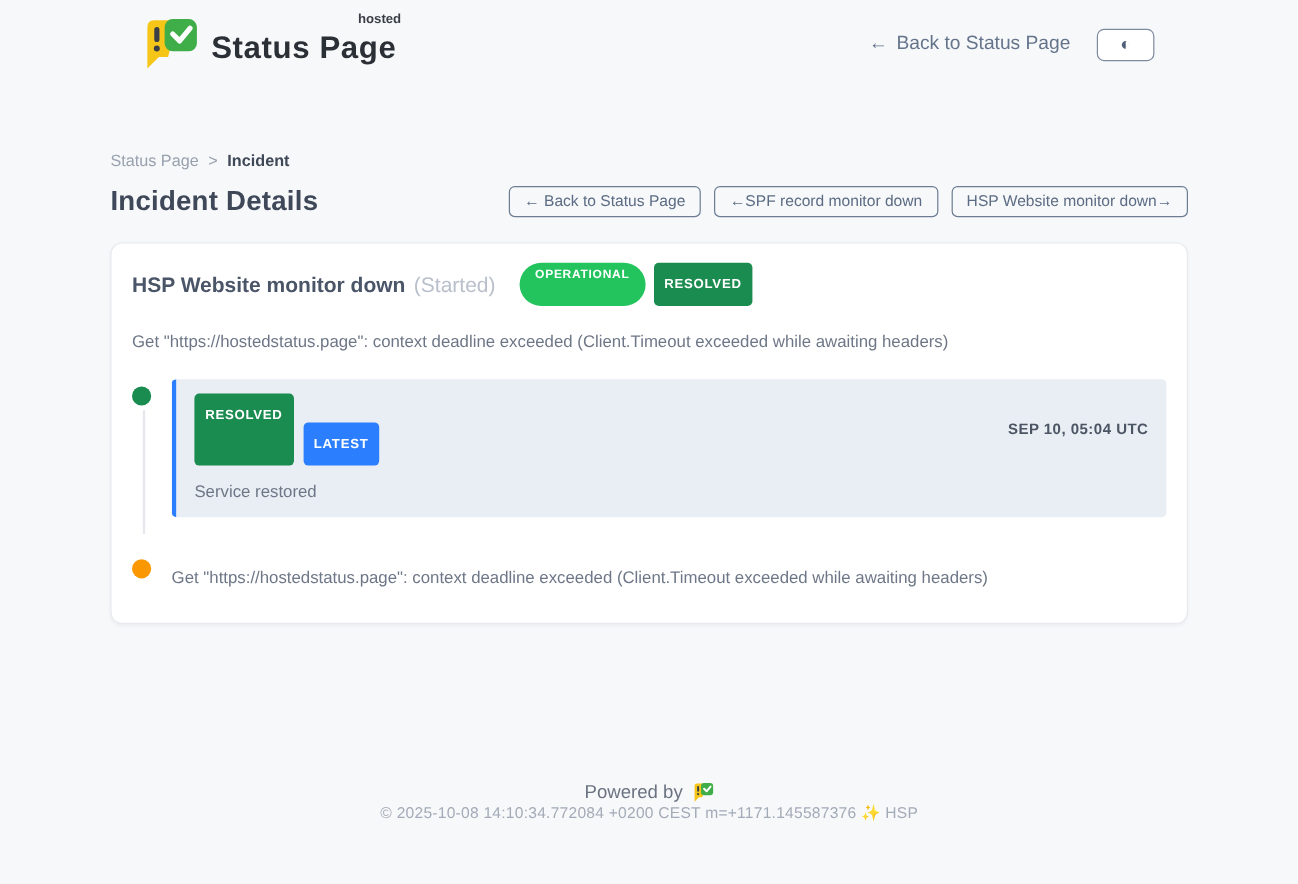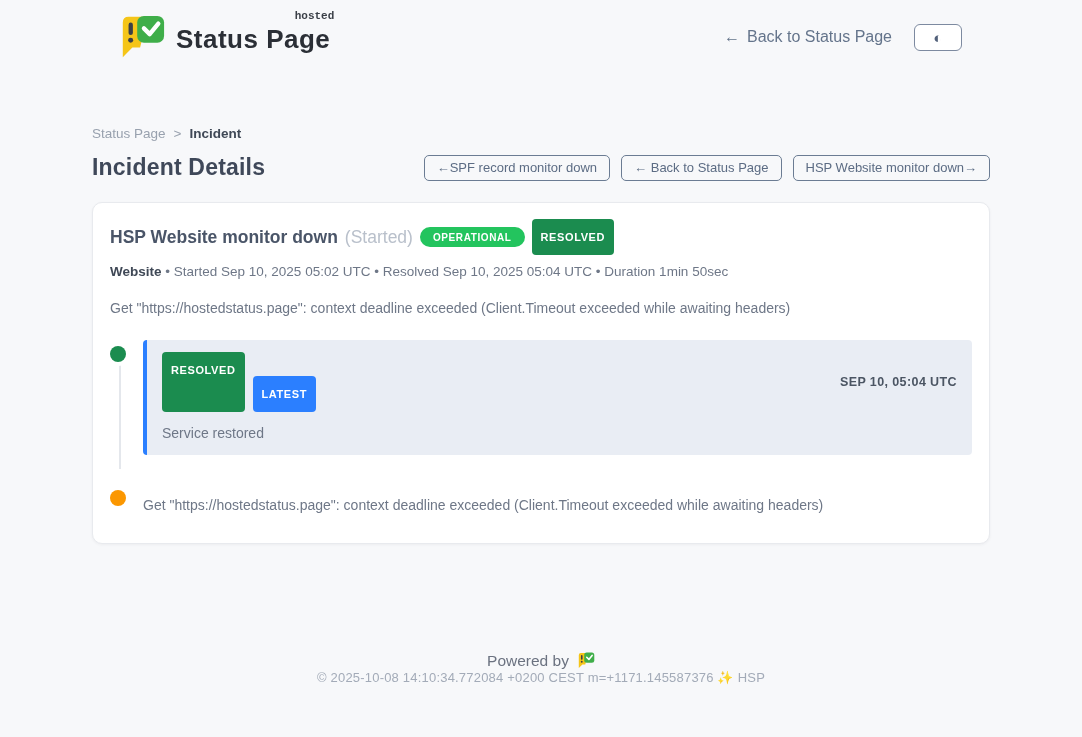--- a/index.html
+++ b/index.html
@@ -12,21 +12,21 @@
   }
   
   .header {
     display:flex; align-items:center; justify-content:space-between;
     padding:14px 120px 0 118px;
   }
   .logo { display:flex; align-items:flex-start; gap:10px; }
   .logo svg { width:48px; height:46px; }
   .logo-text { position:relative; padding-top:10px; }
   .logo-brand { font-size:26px; font-weight:700; color:#2b2f36; letter-spacing:0.5px; }
-  .logo-sup { position:absolute; top:-4px; right:-4px; font-size:11px; font-weight:600; color:#3a3f47;font-family:Liberation Mono, monospace; }
+  .logo-sup { position:absolute; top:-4px; right:-4px; font-size:11px; font-weight:600; color:#3a3f47; }
   .header-right { display:flex; align-items:center; gap:22px; }
   .back-link {
     font-size:16px; color:#64748b; text-decoration:none; cursor:pointer;
     display:flex; align-items:center; gap:7px;
   }
   .theme-toggle {
     width:48px; height:27px; background:#ffffff;
     border:1px solid #7d8aa0; border-radius:6px;
     display:flex; align-items:center; justify-content:center;
     font-size:15px; color:#51607a; cursor:pointer;
@@ -50,21 +50,21 @@
     box-shadow:0 1px 3px rgba(30,40,60,0.05);
     padding:16px 17px 30px;
   }
   .card-title-row { display:flex; align-items:center; gap:7px; }
   .incident-title { font-size:17.5px; font-weight:700; color:#4a5568; }
   .incident-component { font-size:17.5px; font-weight:500; color:#b9c0cb; }
   .badge {
     display:inline-block; color:#ffffff; font-weight:700; text-transform:uppercase;
     letter-spacing:0.6px;
   }
-  .badge-pill { font-size:10px; padding:5px 13px 4px; border-radius:999px; }
+  .badge-pill { font-size:10px; padding:5px 13px 20px; border-radius:999px; margin-left:13px; }
   .badge-rect { font-size:11px; padding:12px 9px; border-radius:4px; }
   .bg-bright-green { background:#23c45e; }
   .bg-green { background:#1b8c4f; }
   .bg-blue { background:#2b7fff;margin-top:24px; }
   .bg-orange { background:#fb9701; }
   .meta-line { margin-top:9px; font-size:13.5px; color:#6e7787; }
   .meta-line .meta-component { font-weight:700; color:#3f4856; }
   .card-desc { margin-top:21px; font-size:14px; color:#6e7787; }
   
   .timeline { margin-top:24px; position:relative; }
@@ -128,43 +128,34 @@
 
   <div class="breadcrumb">
     <span>Status Page</span>
     <span>&gt;</span>
     <span class="crumb-current">Incident</span>
   </div>
 
   <div class="title-row">
     <h1 class="page-title">Incident Details</h1>
     <div class="nav-buttons">
+      <button class="nav-btn"><span>←</span><span> Back to Status Page</span></button>
       <button class="nav-btn"><span>←</span><span>SPF record monitor down</span></button>
-      <button class="nav-btn"><span>←</span><span> Back to Status Page</span></button>
       <button class="nav-btn"><span>HSP Website monitor down</span><span>→</span></button>
     </div>
   </div>
 
   <div class="card">
     <div class="card-title-row">
       <span class="incident-title">HSP Website monitor down</span>
       <span class="incident-component">(Started)</span>
       <span class="badge badge-pill bg-bright-green">OPERATIONAL</span>
       <span class="badge badge-rect bg-green">RESOLVED</span>
     </div>
 
-    <div class="meta-line">
-      <span class="meta-component">Website</span>
-      <span>•</span>
-      <span>Started Sep 10, 2025 05:02 UTC</span>
-      <span>•</span>
-      <span>Resolved Sep 10, 2025 05:04 UTC</span>
-      <span>•</span>
-      <span>Duration 1min 50sec</span>
-    </div>
 
     <div class="card-desc">Get "https://hostedstatus.page": context deadline exceeded (Client.Timeout exceeded while awaiting headers)</div>
 
     <div class="timeline">
 
       <div class="tl-entry">
         <div class="tl-dot dot-green"></div>
         <div class="tl-body tl-highlight">
           <div class="tl-head">
             <div class="tl-badges">

